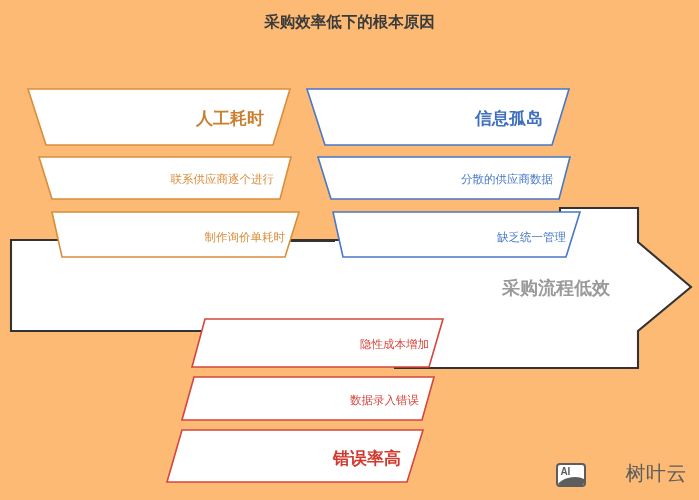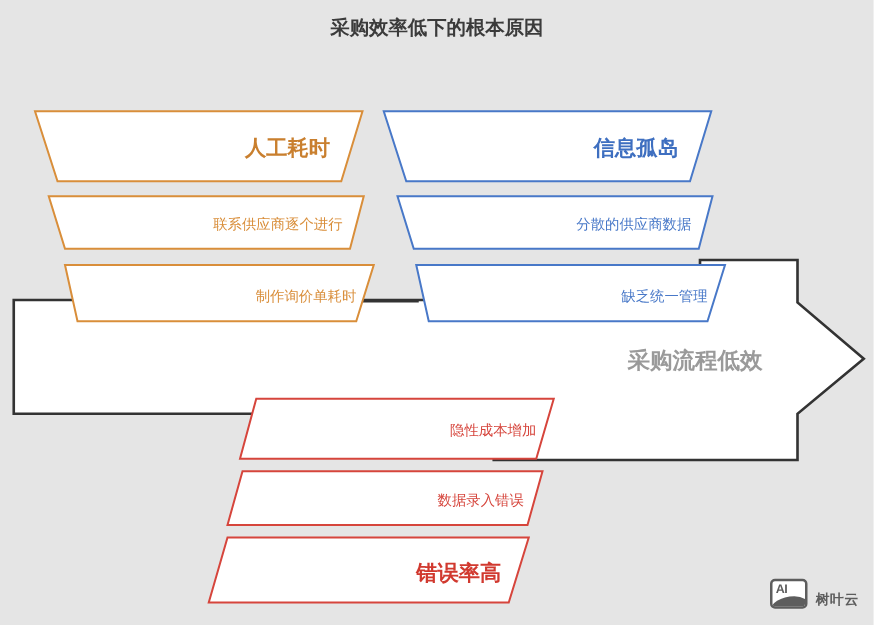--- a/index.html
+++ b/index.html
@@ -11,21 +11,21 @@
     width: 699px;
     height: 500px;
     font-family: "Liberation Sans", "DejaVu Sans", sans-serif;
     overflow: hidden;
     position: relative;
   }
   #stage {
     position: relative;
     width: 699px;
     height: 500px;
-    background: #e5e5e5;
+    background: #fdba74;
   }
   #diagram {
     position: absolute;
     left: 0;
     top: 0;
     width: 699px;
     height: 500px;
   }
   .title-text {
     font-size: 15.5px;
@@ -105,24 +105,25 @@
   .wm-icon .wm-hill {
     position: absolute;
     left: -2px;
     bottom: -5px;
     width: 34px;
     height: 13px;
     background: #5d5d5d;
     border-radius: 60% 45% 0 0 / 100% 90% 0 0;
   }
   .wm-text {
-    font-size: 11px;
+    font-size: 20px;
     color: #5d5d5d;
-    font-weight: bold;
+    font-weight: normal;
     letter-spacing: 0.5px;
+    margin-left: 33px;
   }
 </style>
 </head>
 <body>
 
 <div id="stage">
 
   <svg id="diagram" viewBox="0 0 699 500">
 
     <text class="title-text" x="349.5" y="27" text-anchor="middle">采购效率低下的根本原因</text>

